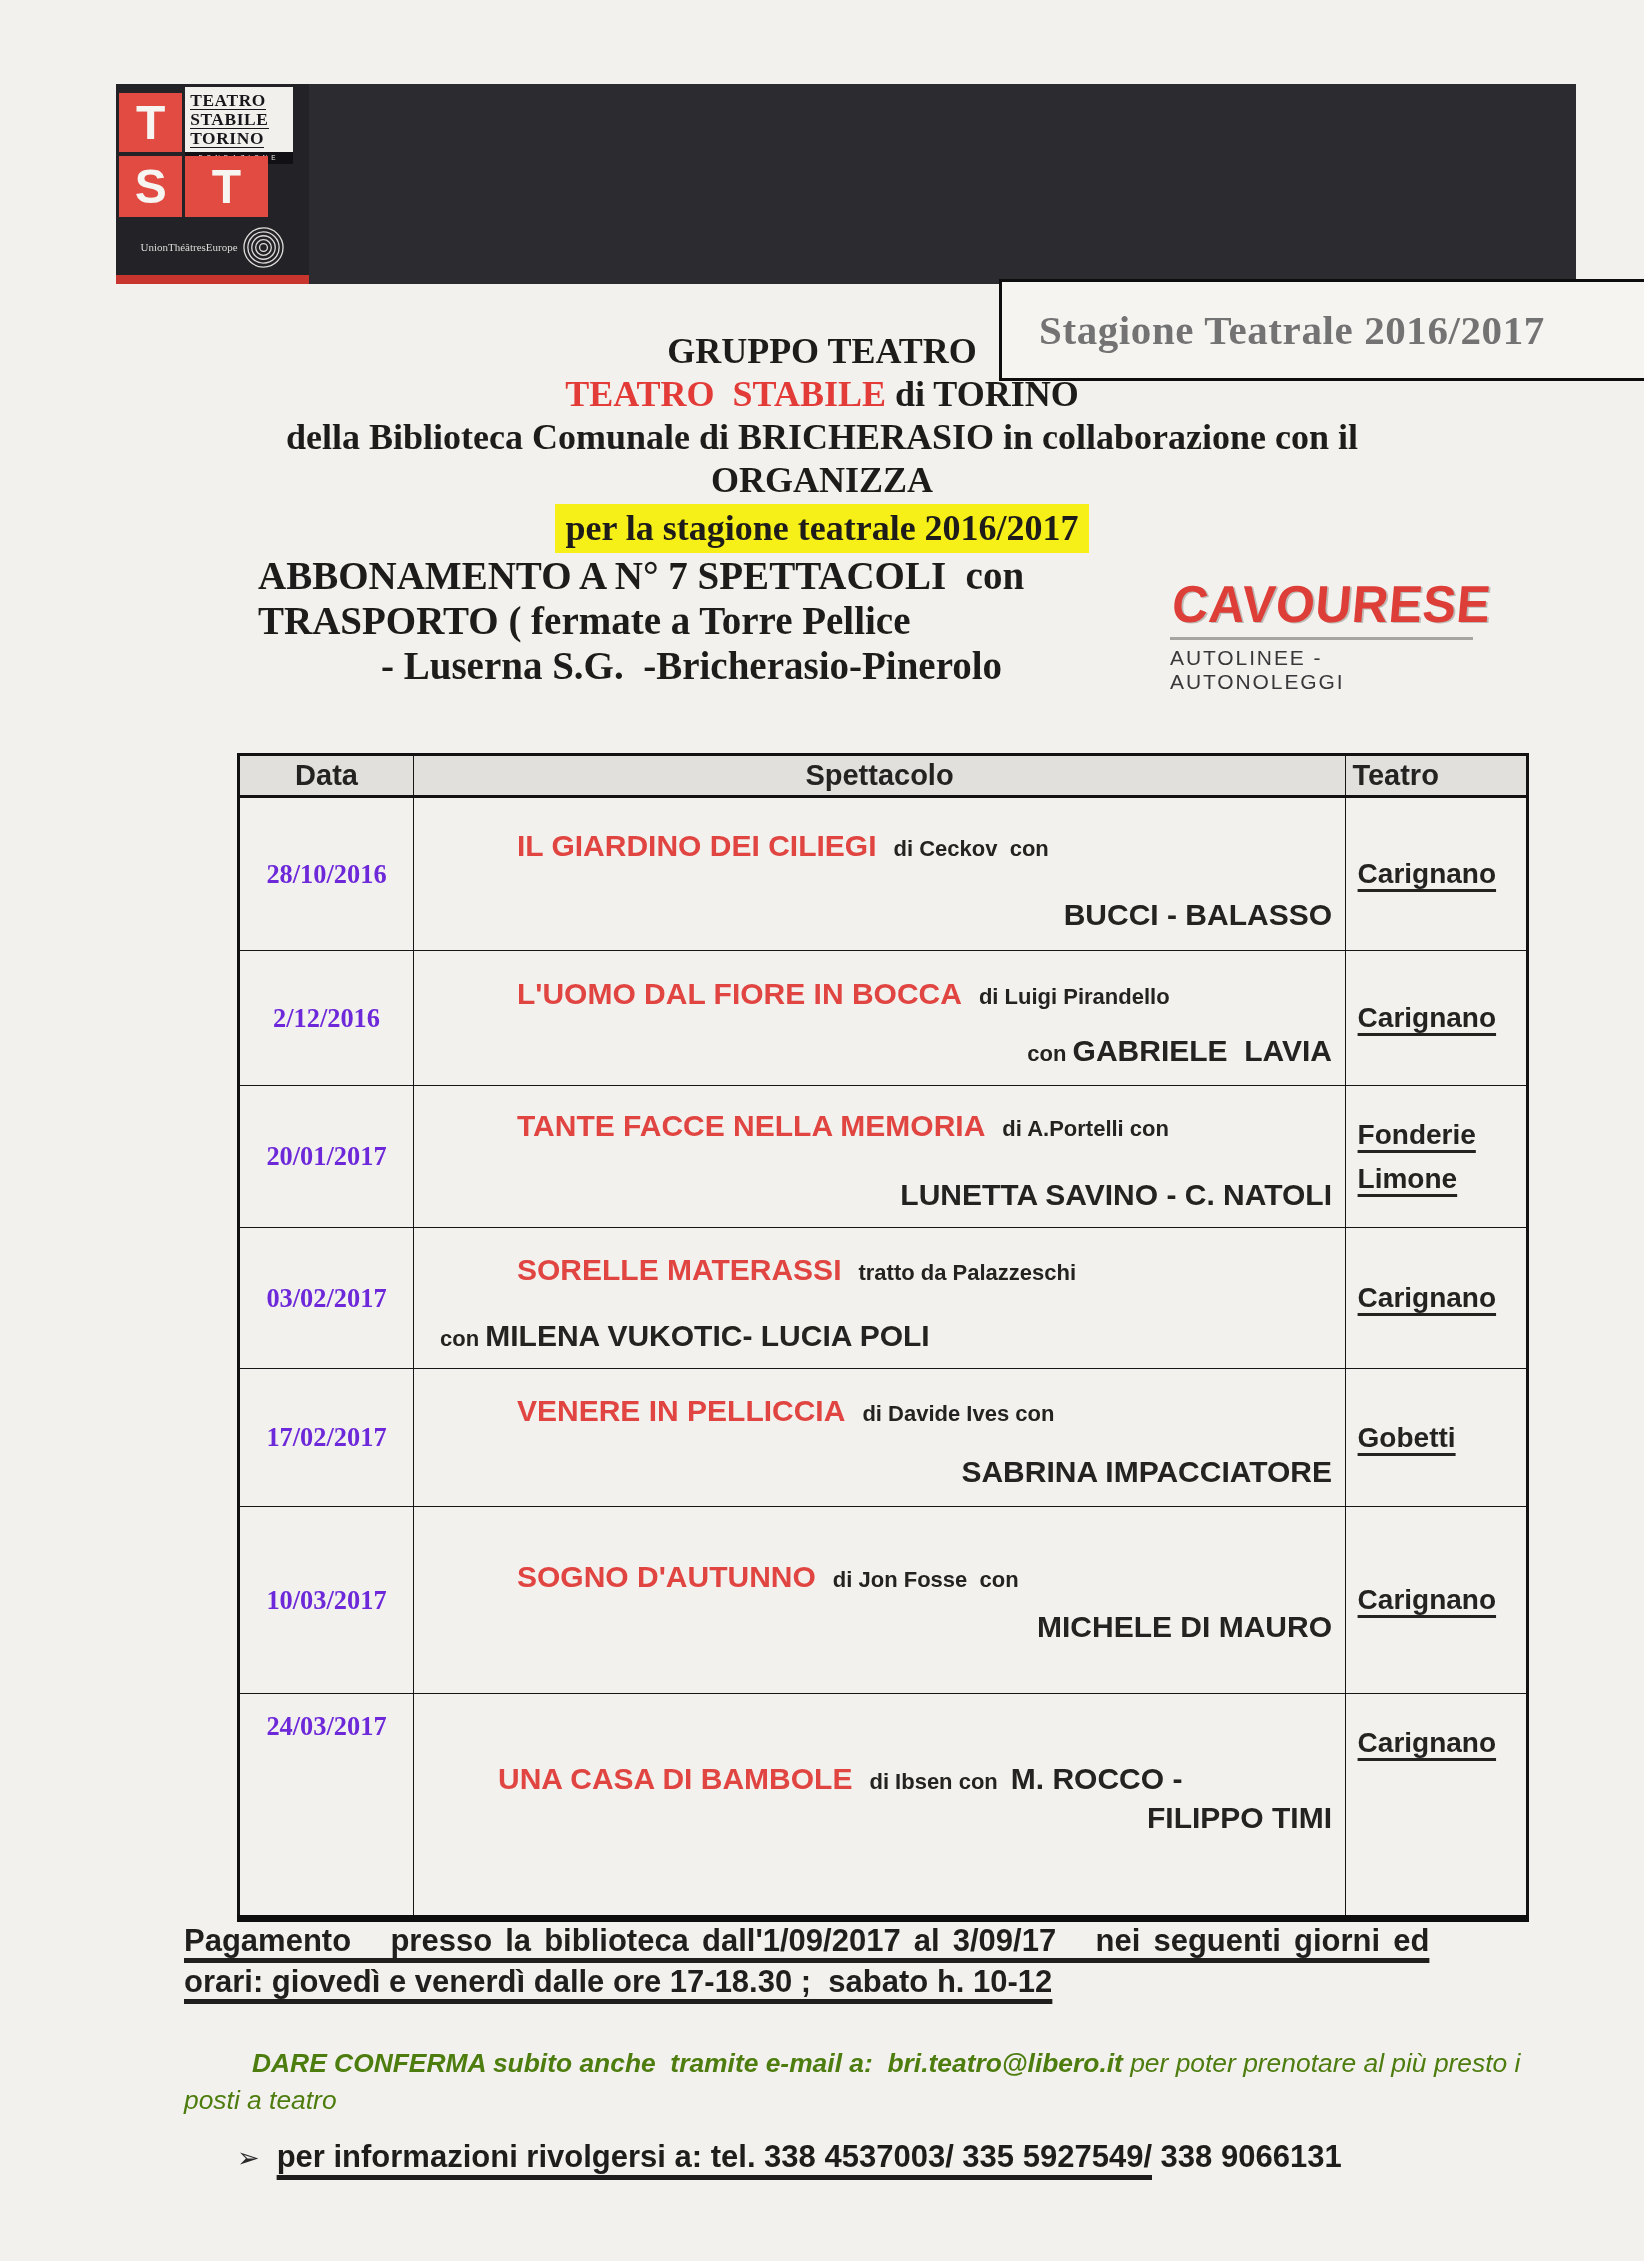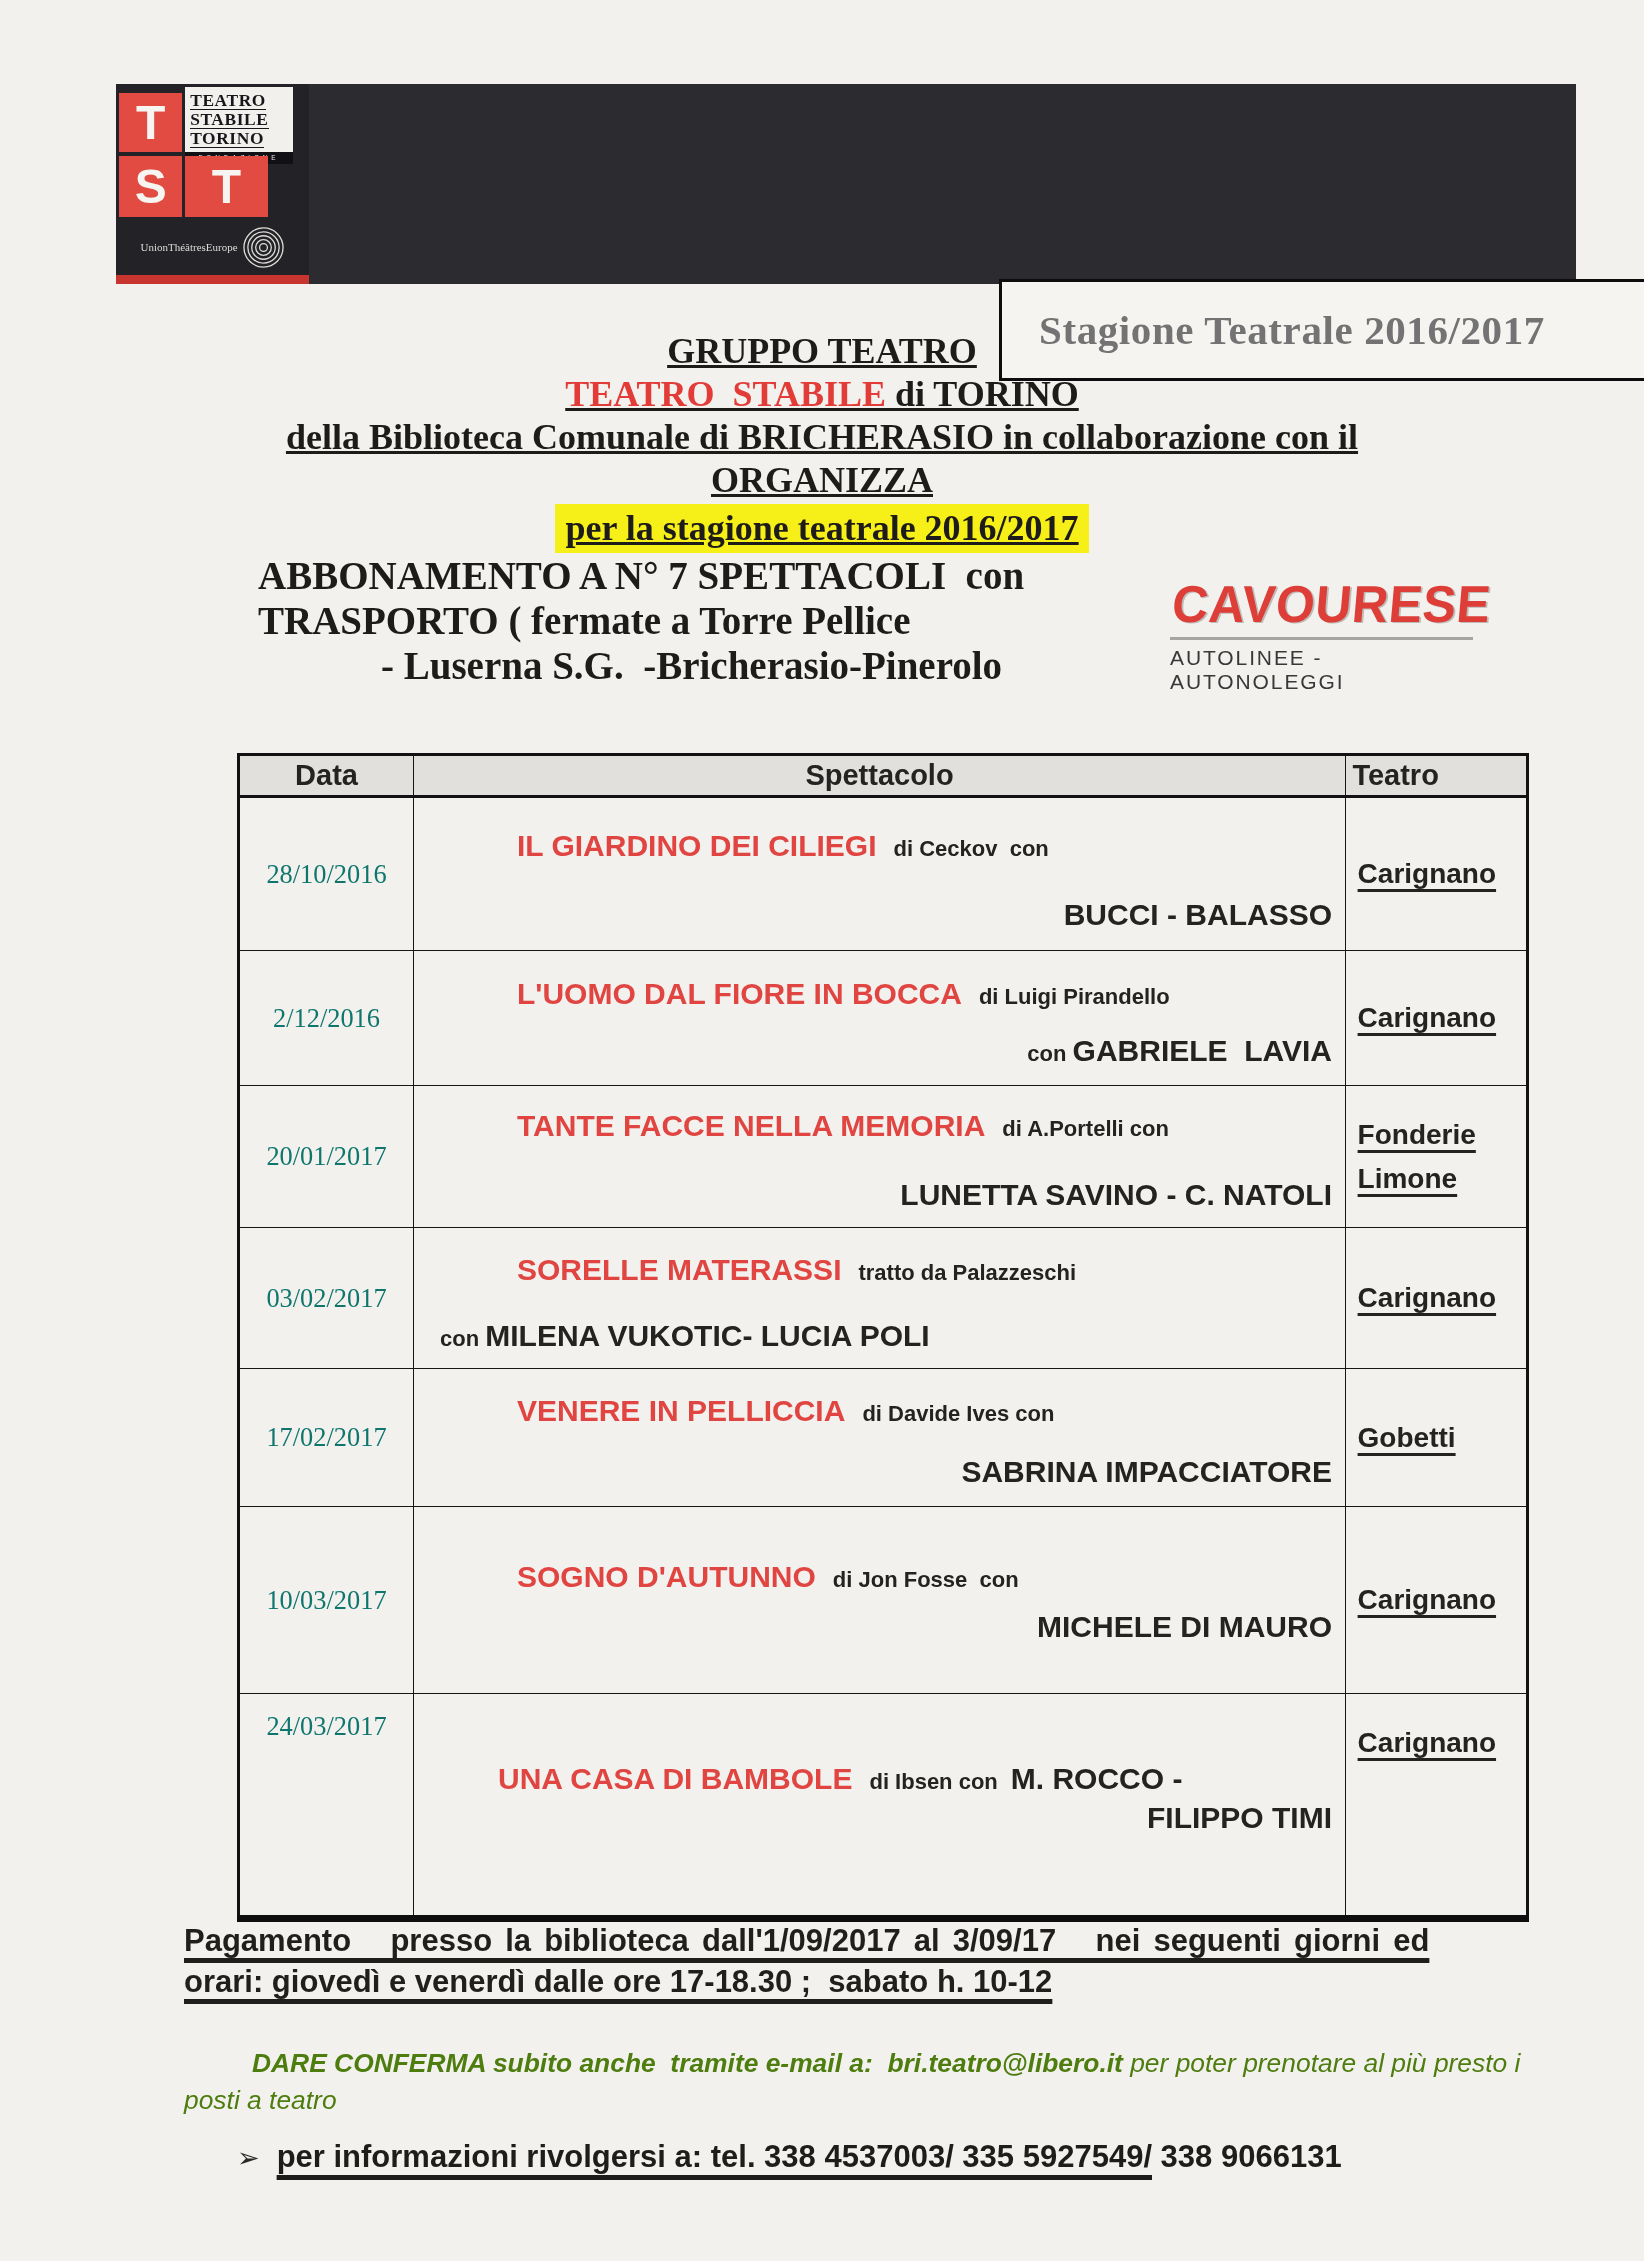--- a/index.html
+++ b/index.html
@@ -41,21 +41,21 @@
   .redstrip{position:absolute;left:0;top:191px;width:193px;height:9px;background:#c8352f;}
 
   .season-box{
     position:absolute;left:883px;top:195px;width:664px;height:102px;box-sizing:border-box;
     background:#f6f4f1;border:3.9px solid #0d0d0d;
     display:flex;align-items:center;padding-left:37px;
   }
   .season-box span{font-weight:bold;font-size:41px;letter-spacing:0.6px;color:#737373;}
 
   
-  .headings{position:absolute;left:0;top:330px;width:1644px;text-align:center;text-decoration:underline;}
+  .headings{position:absolute;left:0;top:330px;width:1644px;text-align:center;}
   .h-line{font-weight:bold;font-size:36px;line-height:43px;color:#1d1c1a;}
   .h-red{color:#e23b38;}
   .h-highlight{background:#f7ef18;padding:3.9px 10.3px 5.2px 10.3px;}
 
   .sub{position:absolute;left:258px;top:553px;width:967px;}
   .sub .s-line{font-weight:bold;font-size:39px;line-height:45px;color:#1d1c1a;}
   .sub .s3{padding-left:123px;}
 
   
   .sponsor{position:absolute;left:1170px;top:579px;width:309px;}
@@ -71,21 +71,21 @@
   table.sched col.c1{width:175px;} table.sched col.c2{width:932px;} table.sched col.c3{width:182px;}
   table.sched th, table.sched td{border:1.9px solid #161616;}
   table.sched{border:3.2px solid #121212;border-bottom:7px solid #0e0e0e;}
   thead th{height:37px;background:#e2e0dc;font-size:29px;color:#242321;}
   thead th.h-data{text-align:center;}
   thead th.h-spett{text-align:center;}
   thead th.h-teatro{text-align:left;padding-left:6.4px;font-weight:bold;}
   thead tr{border-bottom:3.9px solid #121212;}
 
   td.c-date{vertical-align:middle;text-align:center;font-family:"Liberation Serif",serif;
-    font-weight:normal;font-size:26.4px;color:#0f766e;}
+    font-weight:bold;font-size:26.4px;color:#6d28d9;}
   td.c-teatro{vertical-align:middle;padding-left:11.6px;}
   .theatre{font-weight:bold;font-size:28px;line-height:1.55;color:#242321;
     text-decoration:underline;text-decoration-thickness:2.6px;text-underline-offset:5.8px;}
 
   td.c-spett{vertical-align:top;padding:0;}
   .spett{display:flex;flex-direction:column;justify-content:space-between;height:100%;box-sizing:border-box;}
   .line1{padding-left:103px;white-space:pre-wrap;}
   .title{color:#e04542;font-weight:bold;font-size:30px;}
   .byline{color:#242321;font-weight:bold;font-size:22px;margin-left:17px;}
   .extra{color:#242321;font-weight:bold;font-size:30px;margin-left:13px;}

